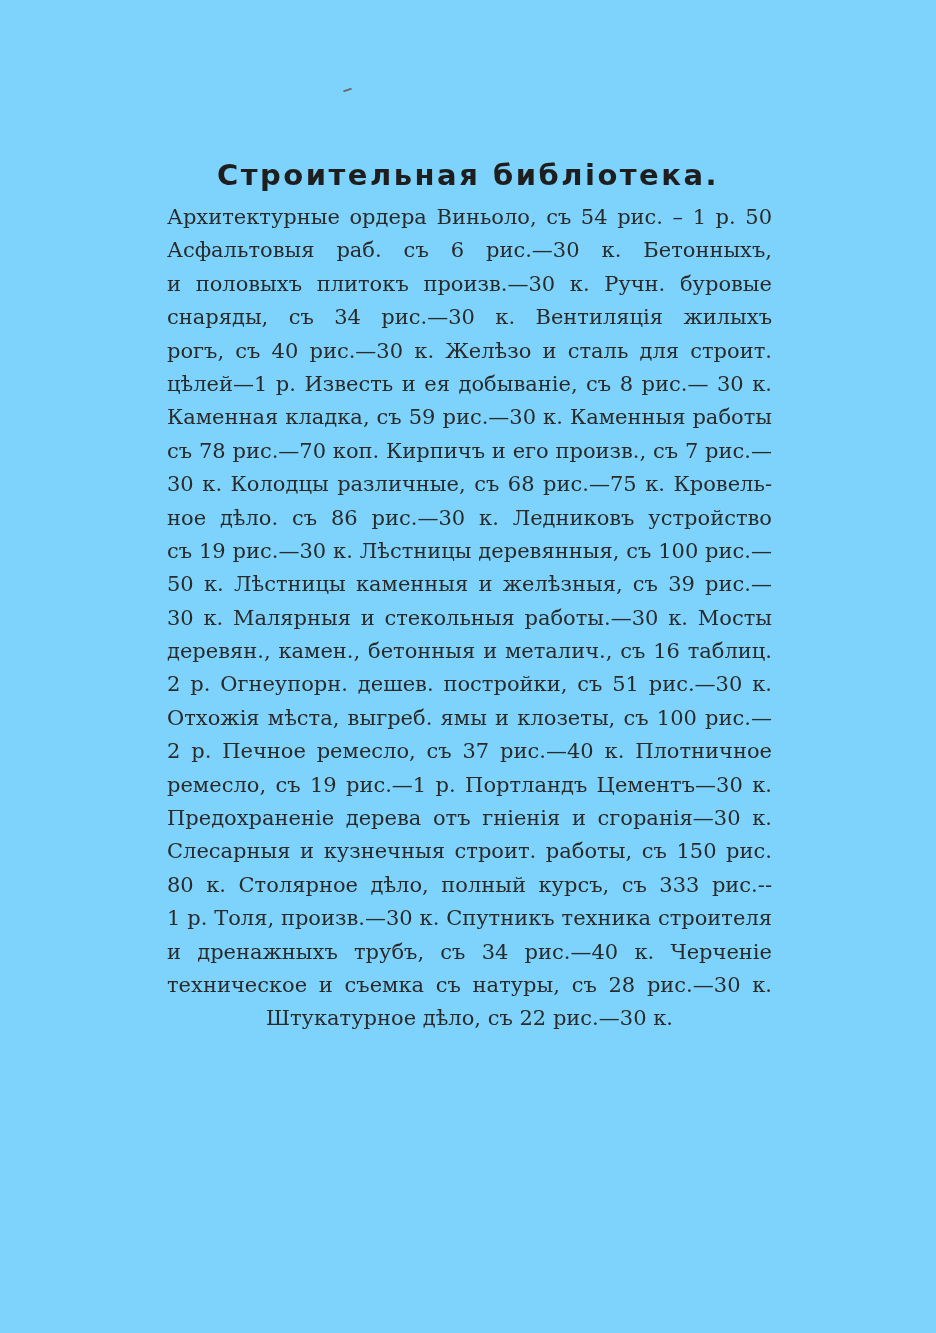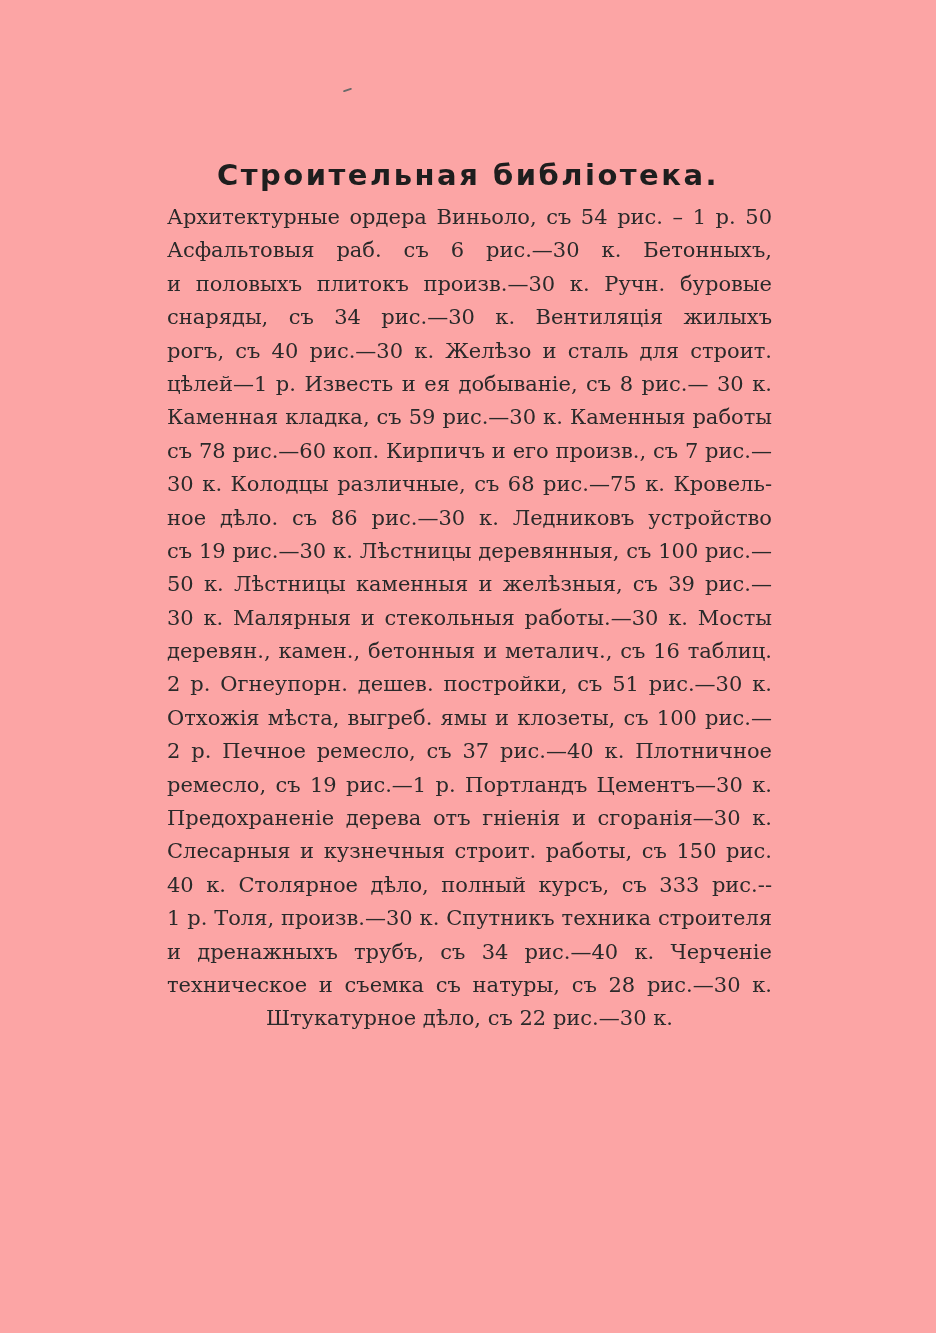--- a/index.html
+++ b/index.html
@@ -5,21 +5,21 @@
   html, body {
     margin: 0;
     padding: 0;
     background: #f7f7f5;
   }
   .page {
     position: relative;
     width: 936px;
     height: 1333px;
     margin: 0 auto;
-    background: #fca5a5;
+    background: #7dd3fc;
     overflow: hidden;
   }
   .scan-speck {
     position: absolute;
     left: 343px;
     top: 89px;
     width: 9px;
     height: 2px;
     background: #6a6a6a;
     transform: rotate(-18deg);
@@ -65,32 +65,32 @@
   <div class="scan-speck"></div>
   <h1 class="page-title">Строительная библіотека.</h1>
   <div class="text-block">
       <div class="line">Архитектурные ордера Виньоло, съ 54 рис. – 1 р. 50 к.</div>
       <div class="line">Асфальтовыя раб. съ 6 рис.—30 к. Бетонныхъ, тротуарн.</div>
       <div class="line">и половыхъ плитокъ произв.—30 к. Ручн. буровые</div>
       <div class="line">снаряды, съ 34 рис.—30 к. Вентиляція жилыхъ</div>
       <div class="line">рогъ, съ 40 рис.—30 к. Желѣзо и сталь для строит.</div>
       <div class="line">цѣлей—1 р. Известь и ея добываніе, съ 8 рис.— 30 к.</div>
       <div class="line">Каменная кладка, съ 59 рис.—30 к. Каменныя работы</div>
-      <div class="line">съ 78 рис.—60 коп. Кирпичъ и его произв., съ 7 рис.—</div>
+      <div class="line">съ 78 рис.—70 коп. Кирпичъ и его произв., съ 7 рис.—</div>
       <div class="line">30 к. Колодцы различные, съ 68 рис.—75 к. Кровель-</div>
       <div class="line">ное дѣло. съ 86 рис.—30 к. Ледниковъ устройство</div>
       <div class="line">съ 19 рис.—30 к. Лѣстницы деревянныя, съ 100 рис.—</div>
       <div class="line">50 к. Лѣстницы каменныя и желѣзныя, съ 39 рис.—</div>
       <div class="line">30 к. Малярныя и стекольныя работы.—30 к. Мосты</div>
       <div class="line">деревян., камен., бетонныя и металич., съ 16 таблиц.—</div>
       <div class="line">2 р. Огнеупорн. дешев. постройки, съ 51 рис.—30 к.</div>
       <div class="line">Отхожія мѣста, выгреб. ямы и клозеты, съ 100 рис.—</div>
       <div class="line">2 р. Печное ремесло, съ 37 рис.—40 к. Плотничное</div>
       <div class="line">ремесло, съ 19 рис.—1 р. Портландъ Цементъ—30 к.</div>
       <div class="line">Предохраненіе дерева отъ гніенія и сгоранія—30 к.</div>
       <div class="line">Слесарныя и кузнечныя строит. работы, съ 150 рис.—</div>
-      <div class="line">40 к. Столярное дѣло, полный курсъ, съ 333 рис.--</div>
+      <div class="line">80 к. Столярное дѣло, полный курсъ, съ 333 рис.--</div>
       <div class="line">1 р. Толя, произв.—30 к. Спутникъ техника строителя</div>
       <div class="line">и дренажныхъ трубъ, съ 34 рис.—40 к. Черченіе</div>
       <div class="line">техническое и съемка съ натуры, съ 28 рис.—30 к.</div>
       <div class="line line-center">Штукатурное дѣло, съ 22 рис.—30 к.</div>
     </div>
 </div>
 
 </body></html>

